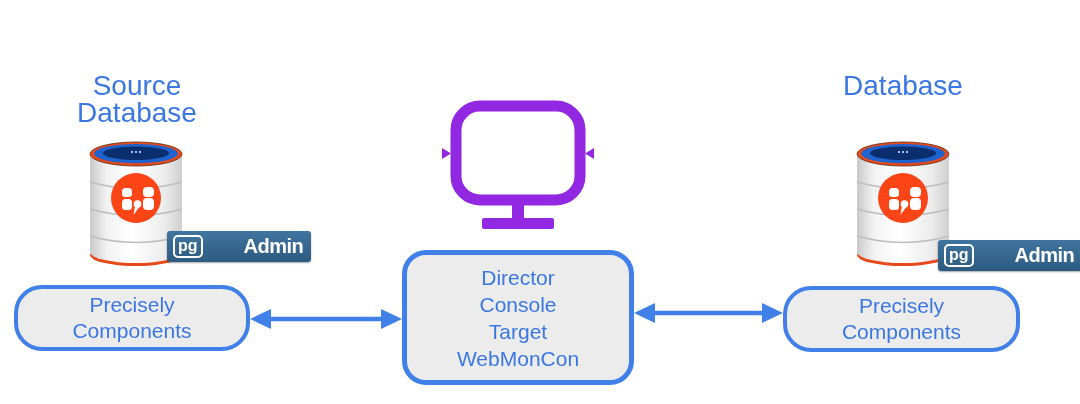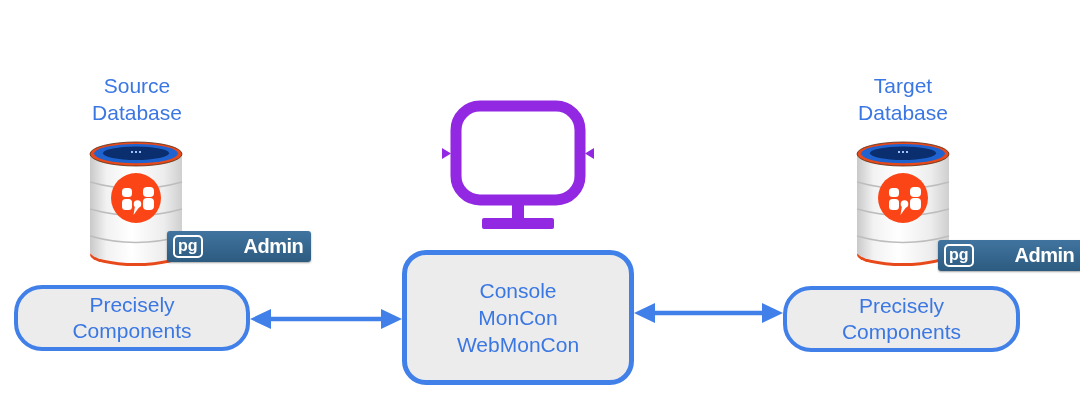--- a/index.html
+++ b/index.html
@@ -2,21 +2,21 @@
 <html><head>
 <meta charset="utf-8">
 <style>
   html,body{margin:0;padding:0;background:#ffffff;}
   .canvas{
     position:relative;width:1080px;height:404px;background:#ffffff;overflow:hidden;
     font-family:"Liberation Sans", sans-serif;
   }
   .abs{position:absolute;}
   .db-label{
-    width:170px;text-align:center;color:#3b77e3;font-size:21px;line-height:27px;
+    width:170px;text-align:center;color:#3b77e3;font-size:28px;line-height:27px;
   }
   .node-box{
     box-sizing:border-box;background:#ececec;border:4px solid #4080e8;border-radius:28px;
     display:flex;flex-direction:column;align-items:center;justify-content:center;
     color:#3b77e3;font-size:21px;line-height:26px;text-align:center;
   }
   .center-box{
     border-width:5px;border-radius:24px;line-height:27px;
   }
   .pgadmin-badge{
@@ -93,27 +93,27 @@
     <svg width="156" height="136" viewBox="0 0 156 136">
       <rect x="16" y="6" width="124" height="94" rx="24" fill="none" stroke="#9228e2" stroke-width="11"></rect>
       <polygon points="2,48 11,53.5 2,59" fill="#9228e2"></polygon>
       <polygon points="154,48 145,53.5 154,59" fill="#9228e2"></polygon>
       <rect x="72" y="100" width="12" height="22" fill="#9228e2"></rect>
       <rect x="42" y="118" width="72" height="11" rx="2" fill="#9228e2"></rect>
     </svg>
   </div>
 
   <div class="abs node-box center-box" style="left:402px;top:250px;width:232px;height:135px;">
+    <div>Director</div>
     <div>Console</div>
-    <div>MonCon</div>
+    <div>Target</div>
     <div>WebMonCon</div>
   </div>
 
   <div class="abs db-label" style="left:818px;top:72px;">
-    <div>Target</div>
     <div>Database</div>
   </div>
 
   <div class="abs" style="left:853px;top:138px;">
     <svg width="100" height="132" viewBox="0 0 100 132">
       <ellipse cx="50" cy="117" rx="46" ry="11" fill="#e8491b"></ellipse>
       <path d="M4 16 L4 114 A46 11 0 0 0 96 114 L96 16 Z" fill="url(#bodyGrad)"></path>
       <path d="M4 44 Q50 57 96 44" fill="none" stroke="#bdbdbd" stroke-width="1.4"></path>
       <path d="M4 71 Q50 84 96 71" fill="none" stroke="#bdbdbd" stroke-width="1.4"></path>
       <path d="M4 98 Q50 111 96 98" fill="none" stroke="#bdbdbd" stroke-width="1.4"></path>

